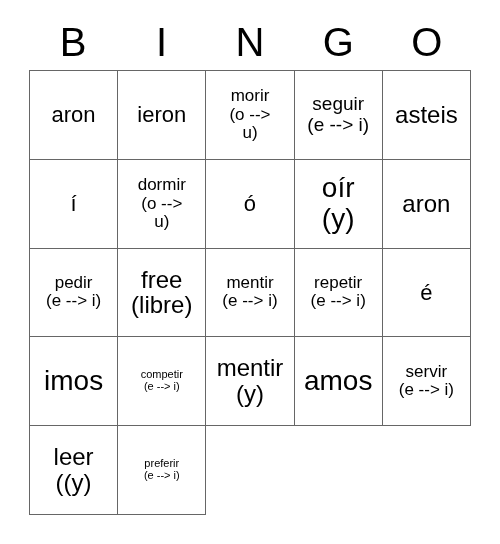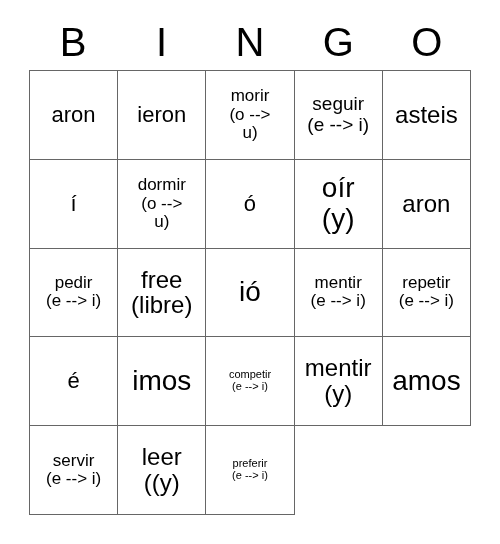--- a/index.html
+++ b/index.html
@@ -137,23 +137,20 @@
       </div>
     <div class="cell">
         <span class="cell-text fs-xs">pedir
 (e --&gt; i)</span>
       </div>
     <div class="cell">
         <span class="cell-text fs-md">free
 (libre)</span>
       </div>
     <div class="cell">
-        <span class="cell-text fs-lg">ió</span>
-      </div>
-    <div class="cell">
         <span class="cell-text fs-xs">mentir
 (e --&gt; i)</span>
       </div>
 
     <div class="cell">
         <span class="cell-text fs-xs">repetir
 (e --&gt; i)</span>
       </div>
     <div class="cell">
         <span class="cell-text fs-xl">é</span>

